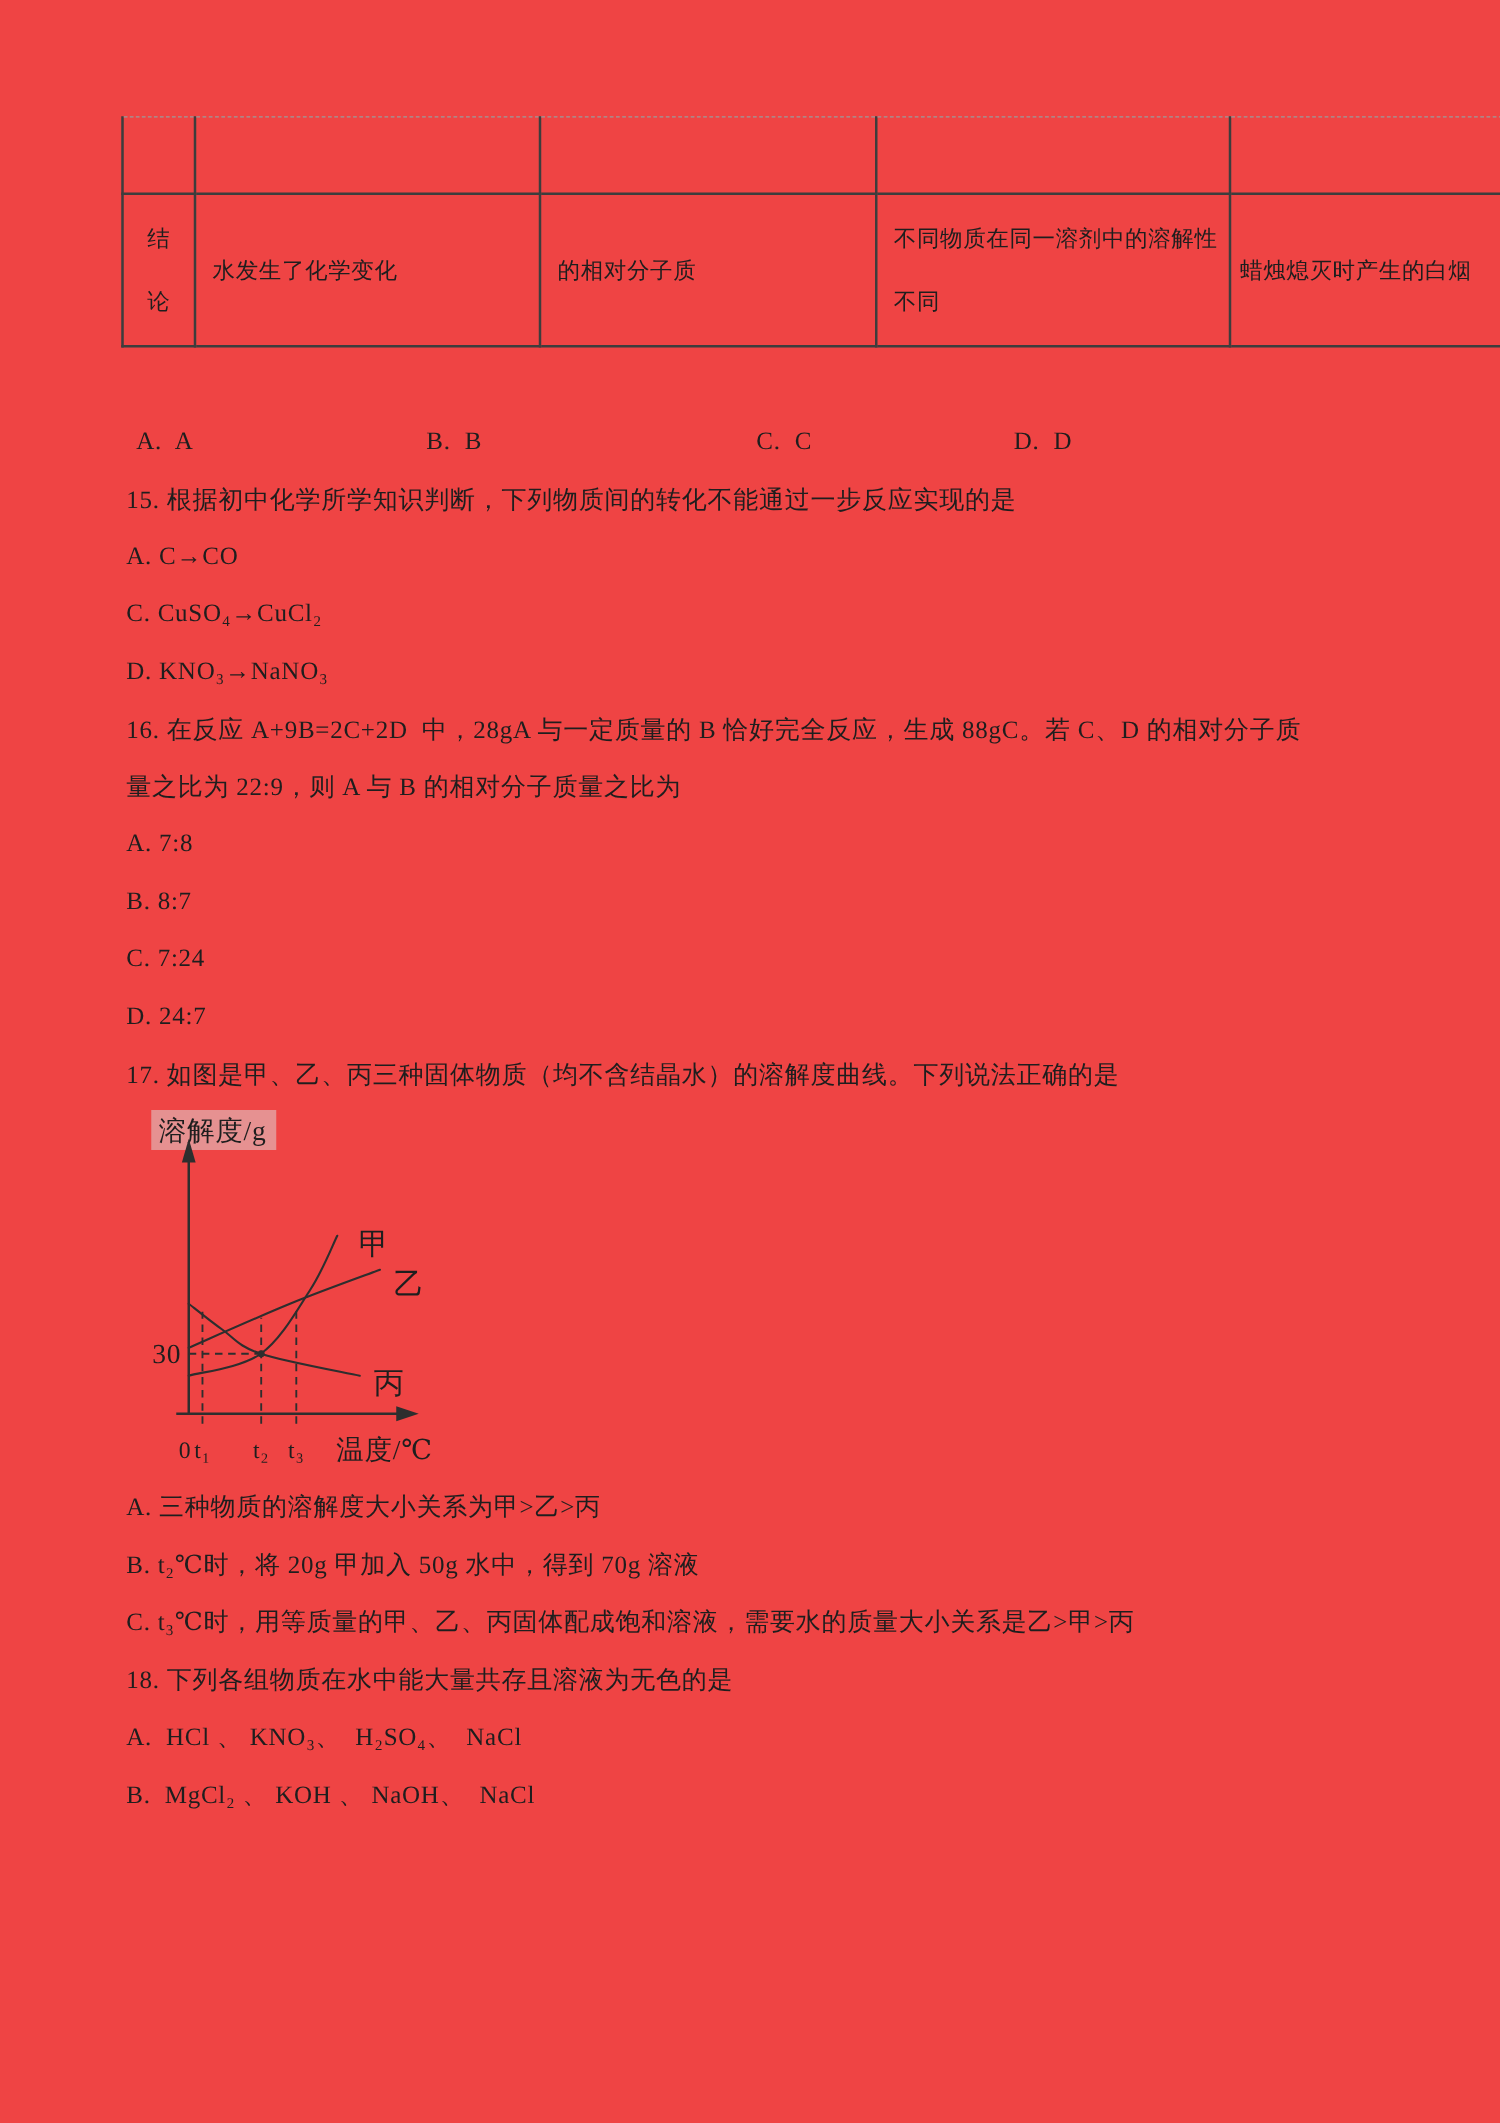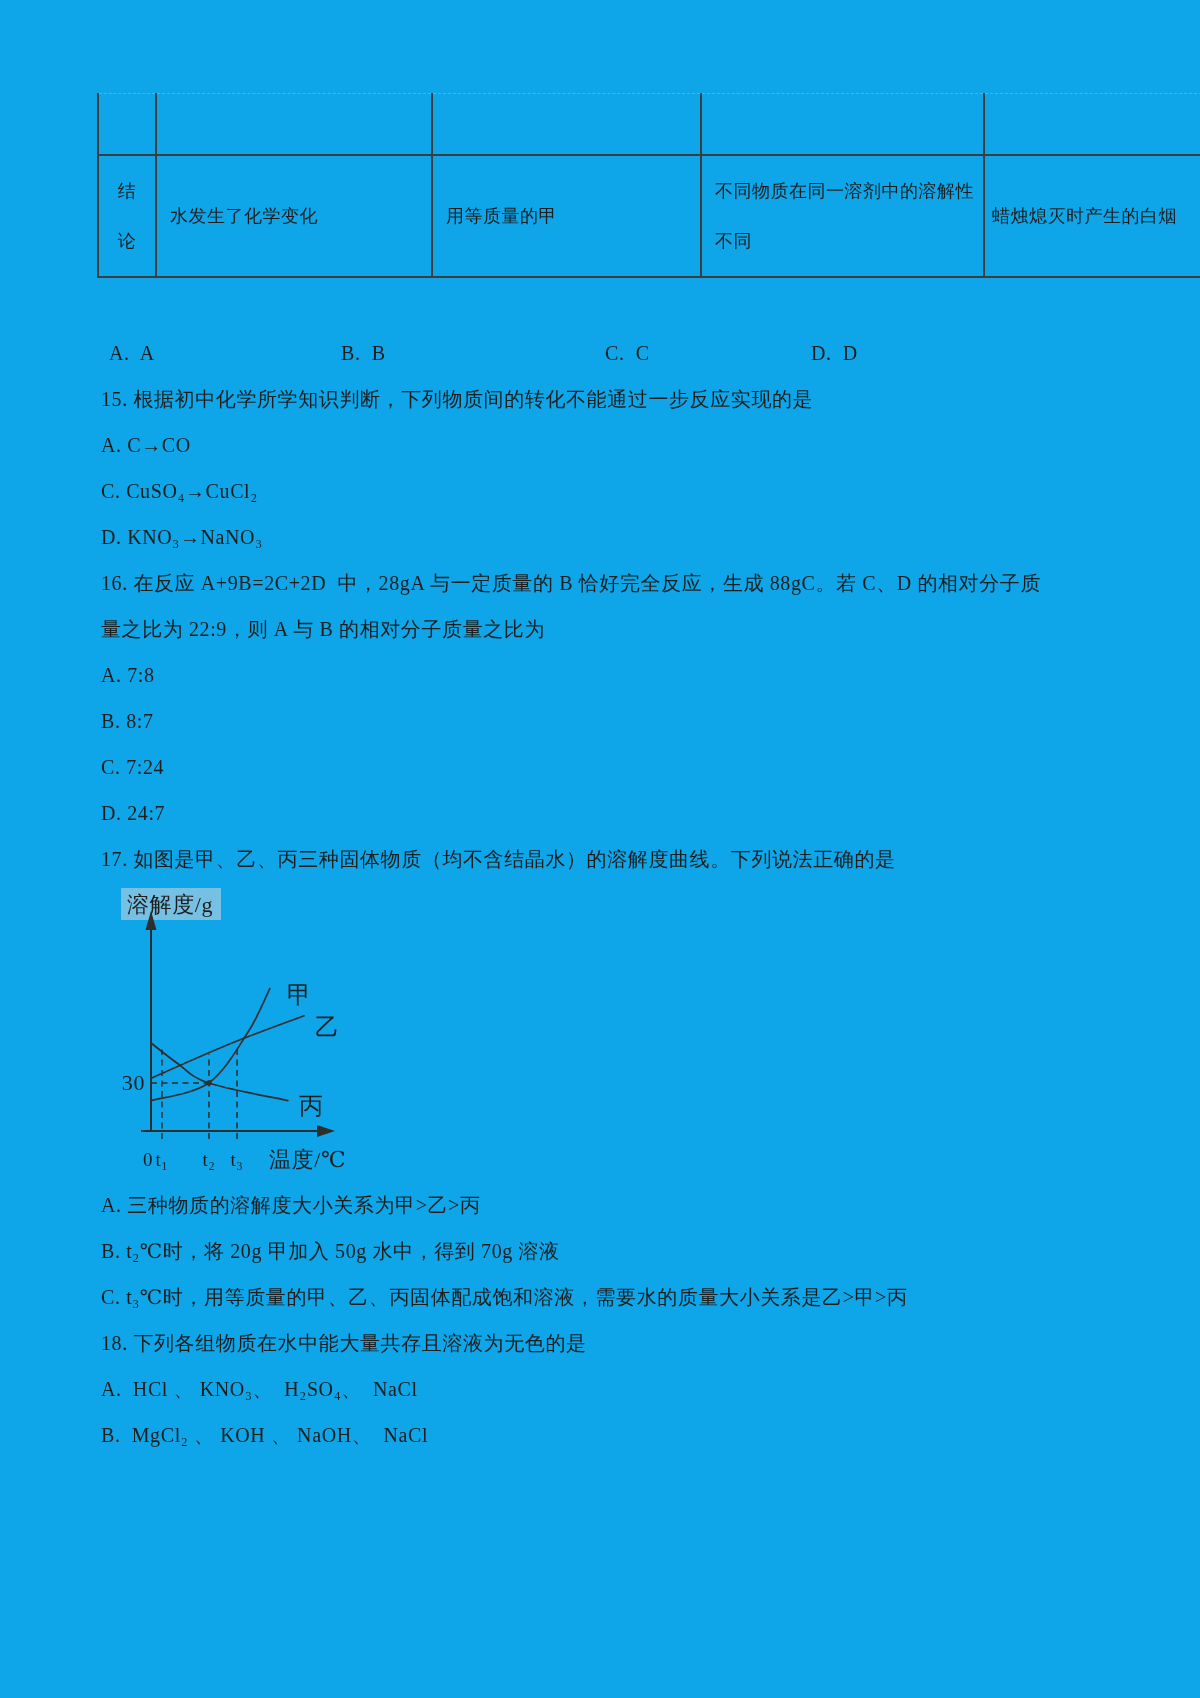--- a/index.html
+++ b/index.html
@@ -1,16 +1,16 @@
 <!DOCTYPE html>
 <html><head>
 <meta charset="utf-8">
 <style>
   html,body{margin:0;padding:0;background:#e9e9e9;}
-  .page{position:relative;width:1200px;height:1698px;margin:0 auto;background:#0ea5e9;overflow:hidden;
+  .page{position:relative;width:1200px;height:1698px;margin:0 auto;background:#ef4444;overflow:hidden;
         font-family:"Liberation Serif","DejaVu Serif",serif;color:#1e1e1e;}
 
   
   .scan-table{position:absolute;left:97px;top:93px;width:1140px;border-collapse:collapse;table-layout:fixed;
               font-size:18px;letter-spacing:.5px;}
   .scan-table td{border:2px solid #3d3d3d;vertical-align:middle;padding:0 0 0 13px;line-height:50px;
                  overflow:hidden;}
   .scan-table tr.r1 td{height:60px;border-top:1.5px dashed #9b9b9b;}
   .scan-table tr.r2 td{height:120px;}
   .scan-table td.c1{padding:0 16px;text-align:center;word-break:break-all;}
@@ -47,21 +47,21 @@
         <tr class="r1">
       <td class="c1"></td>
       <td></td>
       <td></td>
       <td class="c4"></td>
       <td class="c5"></td>
     </tr>
     <tr class="r2">
       <td class="c1">结论</td>
       <td>水发生了化学变化</td>
-      <td>用等质量的甲</td>
+      <td>的相对分子质</td>
       <td class="c4">不同物质在同一溶剂中的溶解性不同</td>
       <td class="c5">蜡烛熄灭时产生的白烟</td>
     </tr>
   </tbody>
     </table>
 
   <div class="doc">
 
     <div class="line optrow">
       <span style="left:8px">A.  A</span>

